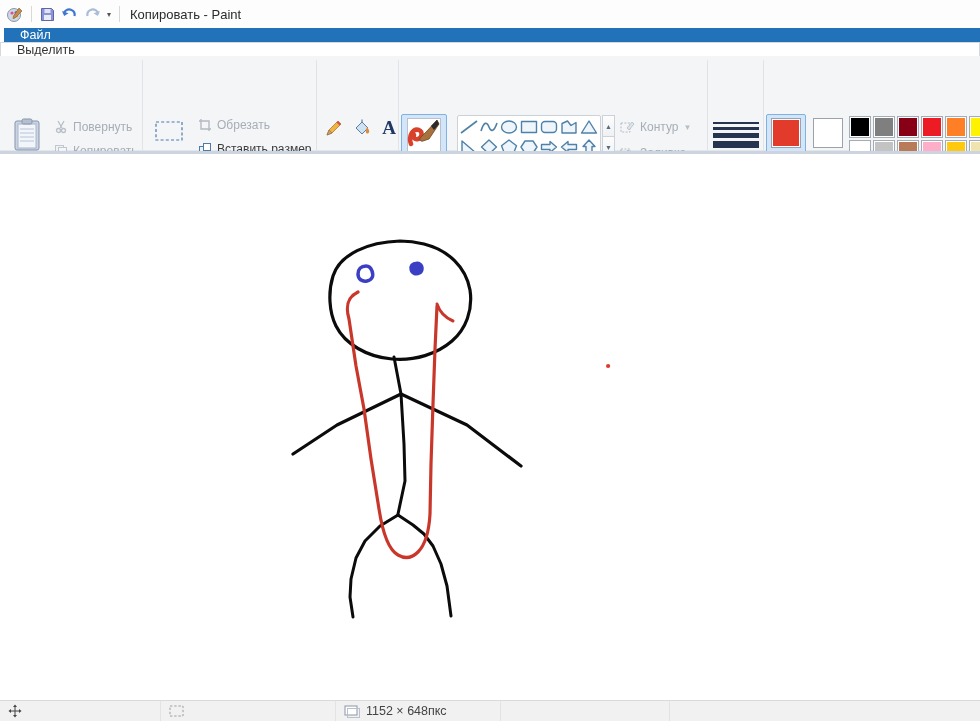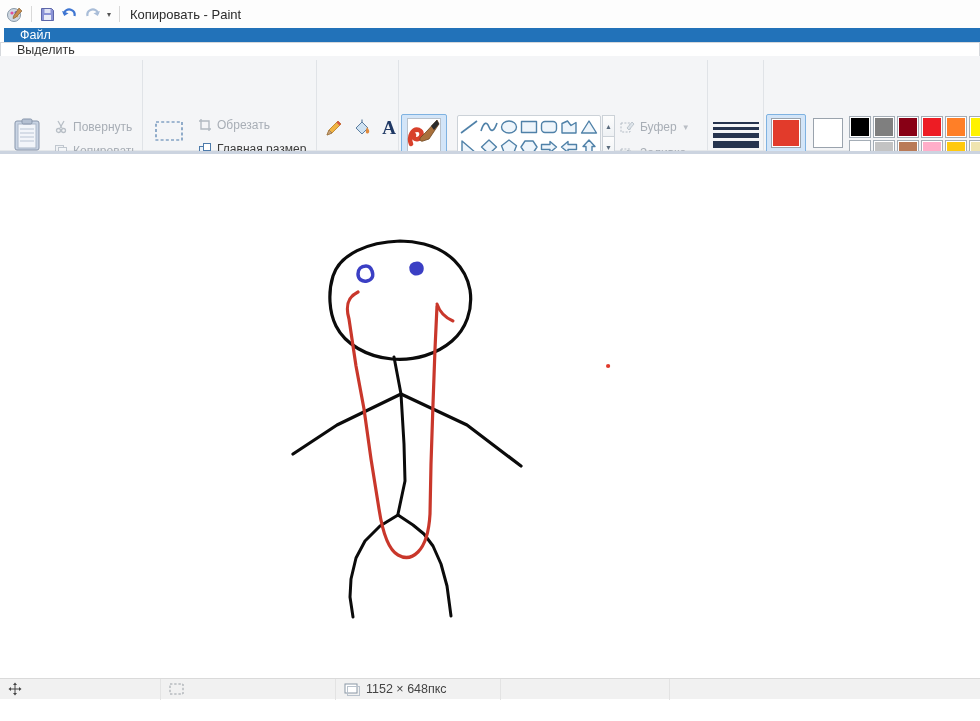--- a/index.html
+++ b/index.html
@@ -54,21 +54,21 @@
   .palette { position:absolute; left:849px; top:60px; width:140px; display:grid; grid-template-columns:repeat(6,22px); grid-auto-rows:22px; gap:2px; }
   .pswatch { border:1px solid #a4adb6; background:#fff; padding:1px; }
   .pswatch > i { display:block; width:100%; height:100%; }
   .pswatch.empty { border:1px solid #dfe3e7; background:#f6f7f8; }
 
   
   .canvas { position:absolute; left:0; top:154px; width:980px; height:546px; background:#ffffff; }
   .canvas svg { position:absolute; left:0; top:0; }
 
   
-  .statusbar { position:absolute; left:0; top:678px; width:980px; height:21px; background:#f1f1f1; border-top:1px solid #dadada; display:flex; align-items:center; font-size:12.5px; color:#444; }
+  .statusbar { position:absolute; left:0; top:700px; width:980px; height:21px; background:#f1f1f1; border-top:1px solid #dadada; display:flex; align-items:center; font-size:12.5px; color:#444; }
   .statusbar .sep { width:1px; height:21px; background:#e3e3e3; }
   .sb-cell { display:flex; align-items:center; gap:6px; padding:0 8px; height:100%; }
 </style>
 </head>
 <body>
 
 <div class="titlebar">
   <div class="qat">
     <span>
         <svg width="17" height="17" viewBox="0 0 17 17">
@@ -158,21 +158,21 @@
     <svg width="14" height="14" viewBox="0 0 14 14" opacity="0.55">
         <path d="M3,1 V11 H13 M1,3 H11 V13" fill="none" stroke="#7d8a97" stroke-width="1.4"></path>
       </svg>
     <span>Обрезать</span>
   </div>
   <div class="smallbtn" style="left:198px; top:82px;">
     <svg width="14" height="14" viewBox="0 0 14 14">
         <rect x="1.5" y="4.5" width="8" height="8" fill="#eaf1f8" stroke="#4d7bab"></rect>
         <rect x="5.5" y="1.5" width="7" height="7" fill="#ffffff" stroke="#4d7bab"></rect>
       </svg>
-    <span>Главная размер</span>
+    <span>Вставить размер</span>
   </div>
   <div class="smallbtn" style="left:198px; top:106px;">
     <svg width="14" height="14" viewBox="0 0 14 14">
         <path d="M2,5 C3,2 8,1.5 10,3.5" fill="none" stroke="#9aa6b4" stroke-width="1.3"></path>
         <path d="M11,1 L11,5 L7,4 Z" fill="#9aa6b4"></path>
         <path d="M3,12 L11,12 L7,6 Z" fill="#4d7bab"></path>
       </svg>
     <span>Повернуть</span>
     <span class="caret">▼</span>
   </div>
@@ -341,21 +341,21 @@
   <div class="shapes-scroll">
     <div class="sbtn">▲</div>
     <div class="sbtn">▼</div>
     <div class="sbtn">⍗</div>
   </div>
   <div class="smallbtn disabled" style="left:620px; top:60px;">
     <svg width="15" height="14" viewBox="0 0 15 14" opacity="0.6">
         <rect x="1" y="3" width="9" height="9" fill="none" stroke="#8a97a5" stroke-dasharray="2,1.4"></rect>
         <path d="M7,8 L12,2 L14,4 L9,10 Z" fill="#cfd9e2" stroke="#7e8c9a" stroke-width="0.7"></path>
       </svg>
-    <span>Буфер</span>
+    <span>Контур</span>
     <span class="caret">▼</span>
   </div>
   <div class="smallbtn disabled" style="left:620px; top:86px;">
     <svg width="15" height="14" viewBox="0 0 15 14" opacity="0.6">
         <rect x="1" y="3" width="9" height="9" fill="none" stroke="#8a97a5" stroke-dasharray="2,1.4"></rect>
         <path d="M4,8 L8,4 L12,8 L8,12 Z" fill="#cfd9e2" stroke="#7e8c9a" stroke-width="0.7"></path>
       </svg>
     <span>Заливка</span>
     <span class="caret">▼</span>
   </div>

